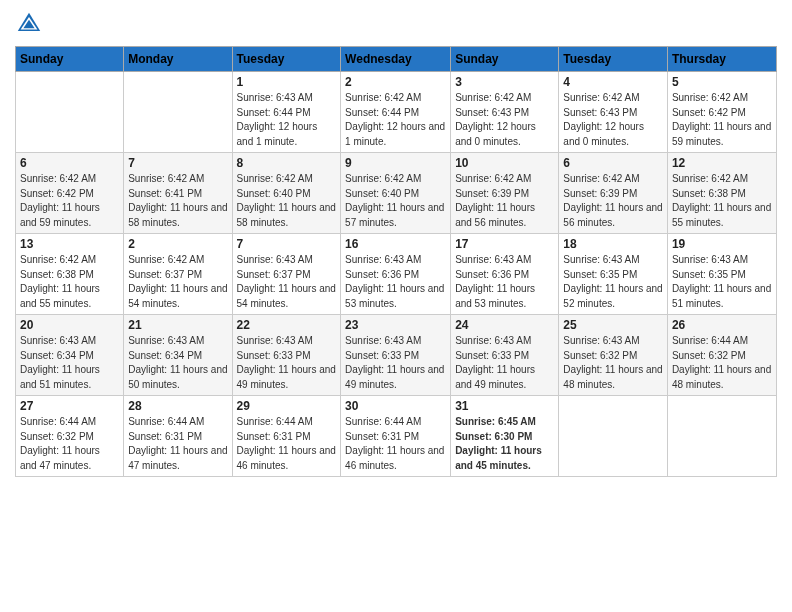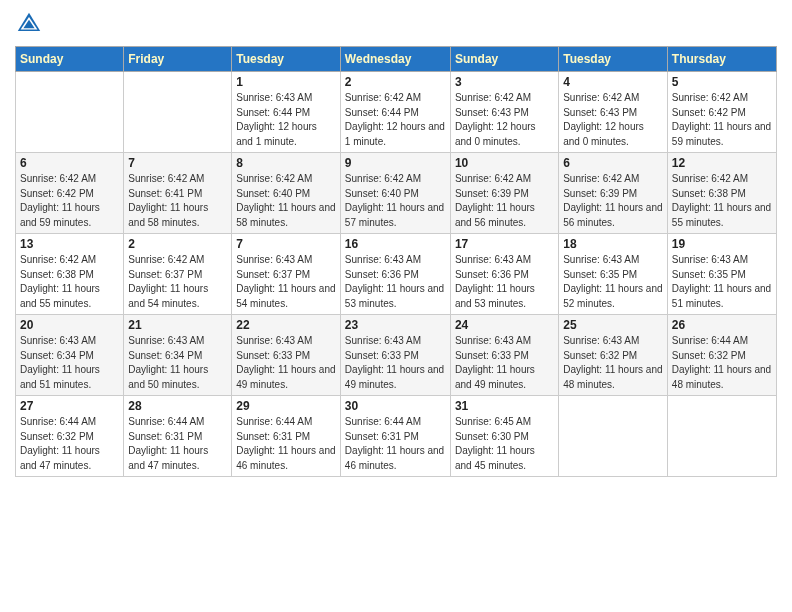--- a/index.html
+++ b/index.html
@@ -50,21 +50,21 @@
       font-size: 14px;
       color: #555;
     }
     .calendar {
       width: 100%;
       border-collapse: collapse;
       font-size: 10.5px;
     }
     .calendar thead tr th {
       background: #2575c4;
-      color: #fef9c3;
+      color: #000000;
       padding: 5px 4px;
       text-align: left;
       font-size: 12px;
       font-weight: bold;
       border: 1px solid #aaa;
     }
     .calendar tbody tr td {
       border: 1px solid #ccc;
       vertical-align: top;
       padding: 3px 4px;
@@ -110,21 +110,21 @@
     <div class="title-block">
       <div class="month-title"></div>
       <div class="location"></div>
     </div>
   </div>
 
   <table class="calendar">
     <thead>
       <tr>
       <th>Sunday</th>
-          <th>Friday</th>
+          <th>Monday</th>
           <th>Tuesday</th>
           <th>Wednesday</th>
           <th>Sunday</th>
           <th>Tuesday</th>
           <th>Thursday</th>
         </tr>
     </thead>
     <tbody id="calendar-body">
     <tr>
           <td class="empty-cell"></td>
@@ -312,21 +312,21 @@
 Daylight: 11 hours and 46 minutes.</div>
           </td>
           <td>
             <span class="day-number">30</span>
             <div class="day-info" style="white-space: pre-line;">Sunrise: 6:44 AM
 Sunset: 6:31 PM
 Daylight: 11 hours and 46 minutes.</div>
           </td>
           <td>
             <span class="day-number">31</span>
-            <div class="day-info" style="white-space: pre-line;">Sunrise: 6:45 AM
+            <div class="day-info" style="white-space: pre-line; font-weight: bold;">Sunrise: 6:45 AM
 Sunset: 6:30 PM
 Daylight: 11 hours and 45 minutes.</div>
           </td>
           <td class="empty-cell"></td>
           <td class="empty-cell"></td>
         </tr>
       </tbody>
   </table>
 </div>
 

